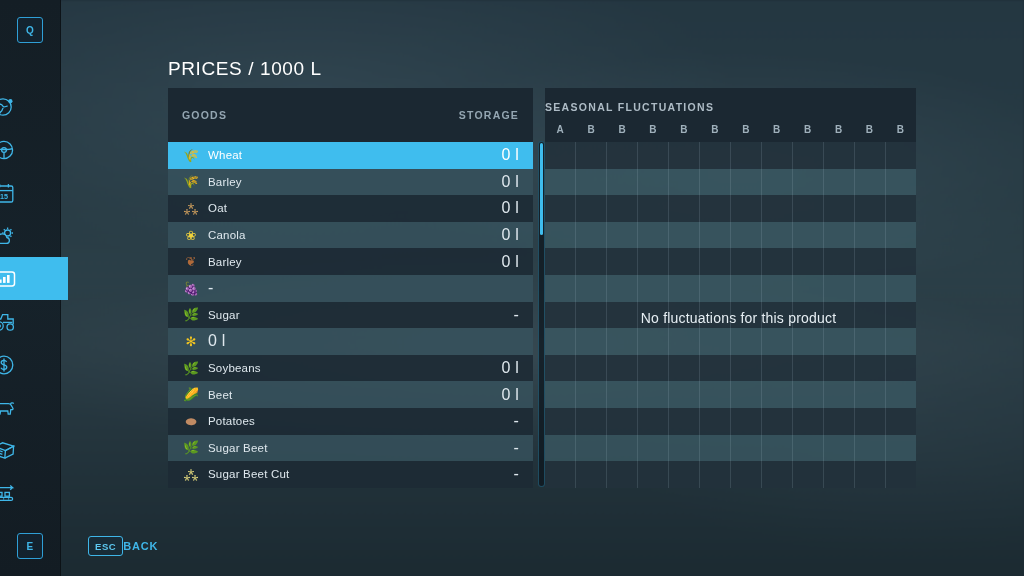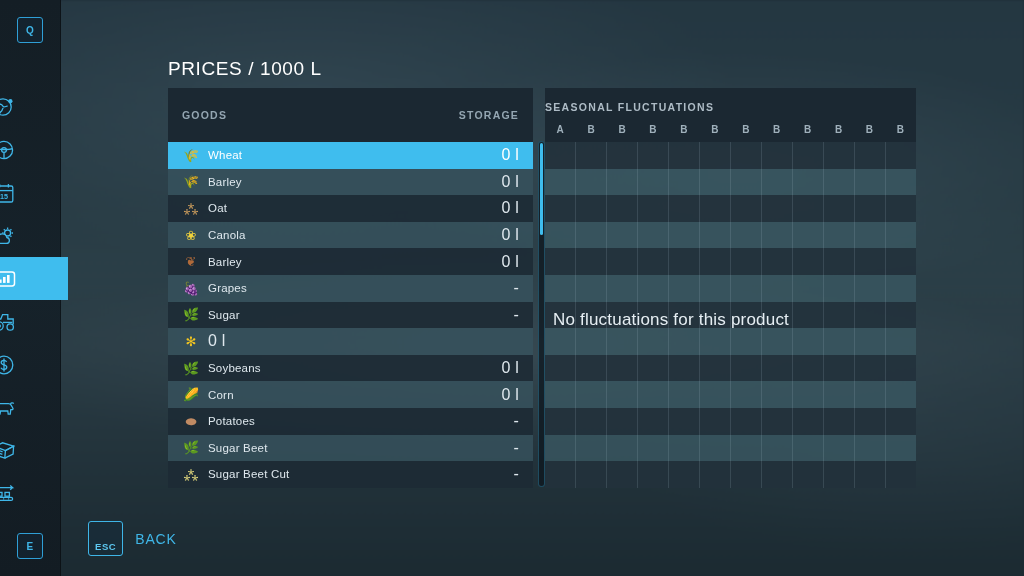--- a/index.html
+++ b/index.html
@@ -101,46 +101,46 @@
   #chart-bands { position:absolute; inset:0; display:flex; flex-direction:column; }
   .band { height:26.6px; }
   .band.odd  { background:rgba(34,49,59,.88); }
   .band.even { background:rgba(58,87,98,.80); }
   #chart-grid { position:absolute; inset:0; display:flex; pointer-events:none; }
   #chart-grid .gl {
     flex:1; border-right:1px solid rgba(175,200,212,.16);
   }
   #chart-grid .gl:last-child { border-right:none; }
   #chart-msg {
-    position:absolute; left:8px; right:0; top:168px; text-align:left;
-    color:#e6eef3; font-size:17px; letter-spacing:.2px;
+    position:absolute; left:16px; right:0; top:168px; text-align:center;
+    color:#e6eef3; font-size:14px; letter-spacing:.2px;
   }
 
   
   #scrollbar {
     position:absolute; left:538px; top:141px; width:7px; height:346px;
     background:rgba(12,22,29,.75); border:1px solid rgba(63,189,238,.30);
     border-radius:4px;
   }
   #scroll-thumb {
     position:absolute; left:1px; top:1px; width:3px; height:92px;
     background:#3fbdee; border-radius:3px;
   }
 
   
   #footer { position:absolute; left:88px; bottom:20px; display:flex; align-items:center; }
   .hint { display:flex; align-items:center; margin-right:22px; }
   .hint .cap {
     border:1px solid #3fb6e8; border-radius:3px; color:#5cc8f0;
     font-size:9.5px; font-weight:bold; letter-spacing:.6px;
-    padding:19px 6px 3px 6px; background:rgba(20,45,60,.45);
+    padding:4px 6px 3px 6px; background:rgba(20,45,60,.45);
   }
   .hint .lbl {
-    margin-left:12px; color:#3fb6e8; font-size:14px;
-    font-weight:normal; letter-spacing:.8px;
+    margin-left:0; color:#3fb6e8; font-size:11px;
+    font-weight:bold; letter-spacing:.8px;
   }
 </style>
 </head>
 <body>
 
 <div id="backdrop"></div>
 
 <div id="sidebar">
   <div id="q-cap" class="keycap">Q</div>
 
@@ -290,40 +290,39 @@
         <span class="gname">Canola</span>
         <span class="gstore">0 l</span>
       </div>
       <div class="goods-row odd">
         <span class="gicon" style="color: rgb(176, 106, 58);">❦</span>
         <span class="gname">Barley</span>
         <span class="gstore">0 l</span>
       </div>
       <div class="goods-row even">
         <span class="gicon" style="color: rgb(154, 111, 192);">🍇</span>
-        <span class="gname">Grapes</span>
         <span class="gstore">-</span>
       </div>
       <div class="goods-row odd">
         <span class="gicon" style="color: rgb(143, 174, 82);">🌿</span>
         <span class="gname">Sugar</span>
         <span class="gstore">-</span>
       </div>
       <div class="goods-row even">
         <span class="gicon" style="color: rgb(242, 197, 33);">✻</span>
         <span class="gstore">0 l</span>
       </div>
       <div class="goods-row odd">
         <span class="gicon" style="color: rgb(125, 184, 79);">🌿</span>
         <span class="gname">Soybeans</span>
         <span class="gstore">0 l</span>
       </div>
       <div class="goods-row even">
         <span class="gicon" style="color: rgb(143, 206, 78);">🌽</span>
-        <span class="gname">Corn</span>
+        <span class="gname">Beet</span>
         <span class="gstore">0 l</span>
       </div>
       <div class="goods-row odd">
         <span class="gicon" style="color: rgb(192, 138, 99);">⬬</span>
         <span class="gname">Potatoes</span>
         <span class="gstore">-</span>
       </div>
       <div class="goods-row even">
         <span class="gicon" style="color: rgb(167, 183, 106);">🌿</span>
         <span class="gname">Sugar Beet</span>

